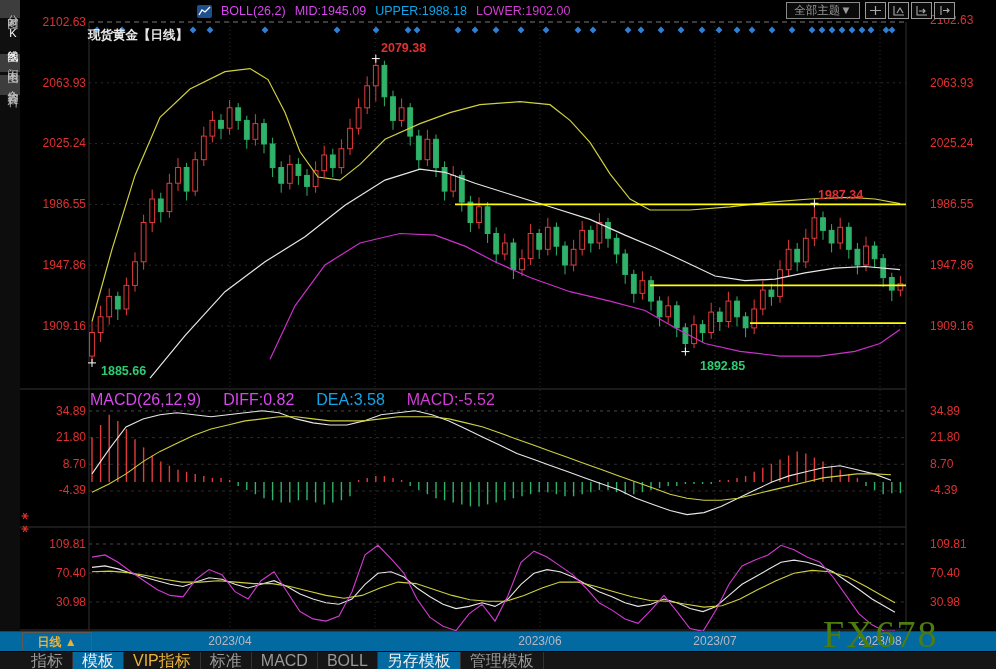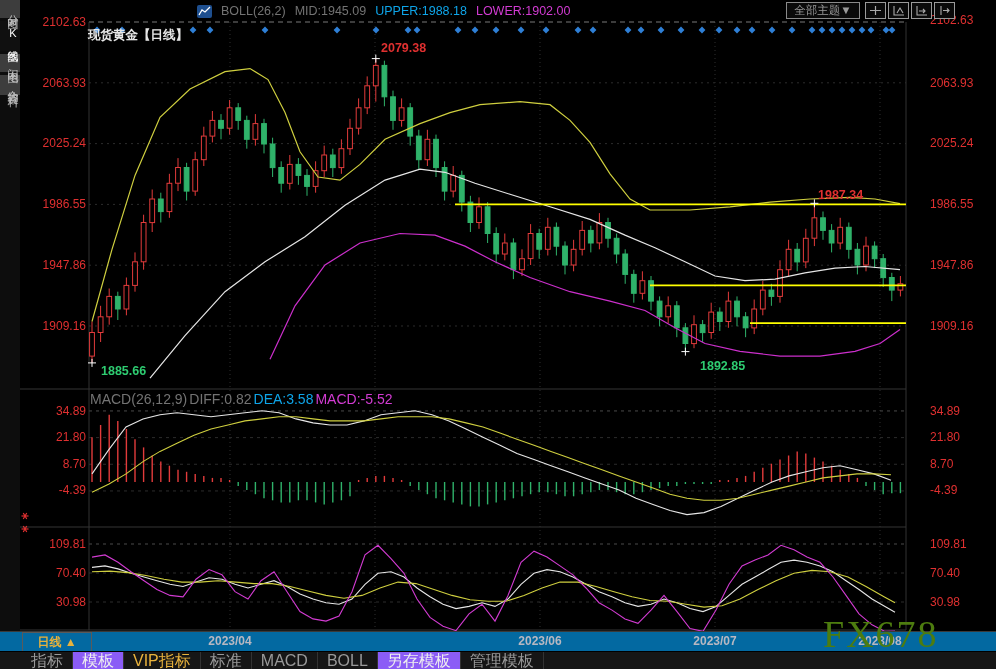--- a/index.html
+++ b/index.html
@@ -8,41 +8,41 @@
   
   #sidebar{position:absolute;left:0;top:0;width:20px;height:631px;background:#0d0d0d;z-index:6;}
   .side-tab{width:20px;background:#3d3d3d;color:#c0c0c0;font-size:11px;text-align:center;
             writing-mode:vertical-rl;text-orientation:upright;letter-spacing:2px;
             padding:6px 0;margin-bottom:3px;cursor:pointer;}
   .side-tab.active{background:#101010;color:#ffffff;}
   
   #header{position:absolute;left:88px;top:2px;height:18px;display:flex;align-items:center;
           gap:9px;z-index:5;font-size:12.5px;white-space:nowrap;}
   .h-sym{color:#e6e6e6;font-weight:bold;margin-top:48px;}
-  .h-white{color:#737373;} .h-yellow{color:#0ea5e9;} .h-magenta{color:#d23bd2;}
+  .h-white{color:#d946ef;} .h-yellow{color:#0ea5e9;} .h-magenta{color:#d23bd2;}
   #theme-btn{position:absolute;left:786px;top:2px;width:72px;height:15px;border:1px solid #8a8a8a;
              color:#9a9a9a;font-size:11.5px;text-align:center;line-height:15px;z-index:7;cursor:pointer;background:#0a0a0a;}
   .mini-btn{position:absolute;top:2px;width:19px;height:15px;border:1px solid #9a9a9a;background:#0a0a0a;
             z-index:7;cursor:pointer;display:flex;align-items:center;justify-content:center;}
   
   .axl{position:absolute;left:26px;width:60px;text-align:right;color:#e03030;font-size:12px;z-index:5;}
   .axr{position:absolute;left:930px;color:#e03030;font-size:12px;z-index:5;}
   
-  .p-head{position:absolute;left:90px;display:flex;gap:2px;font-size:14px;z-index:5;white-space:nowrap;}
+  .p-head{position:absolute;left:90px;display:flex;gap:22px;font-size:16px;z-index:5;white-space:nowrap;}
   
   #timerow{position:absolute;left:0;top:631px;width:996px;height:19px;background:#0369a1;
            border-top:1px solid #3a3a3a;z-index:6;}
   #period-box{position:absolute;left:22px;top:0px;width:68px;height:18px;border:1px solid #5a5a5a;
               color:#e8b23c;font-size:12px;font-weight:bold;text-align:center;line-height:18px;cursor:pointer;}
-  .date-label{position:absolute;top:2px;transform:translateX(-50%);color:#b8b8c2;font-size:12px;font-weight:bold;text-align:right;}
+  .date-label{position:absolute;top:2px;transform:translateX(-50%);color:#b8b8c2;font-size:12px;font-weight:normal;text-align:right;}
   #toolbar{position:absolute;left:0;top:651px;width:996px;height:18px;background:#161616;z-index:6;
            display:flex;padding-left:22px;box-sizing:border-box;border-top:1px solid #000;}
   .tb-tab{height:18px;line-height:18px;padding:0 9px;font-size:16px;color:#999;
           border-right:1px solid #333;cursor:pointer;white-space:nowrap;}
-  .tb-tab.active{background:#8b5cf6;color:#eeeeee;}
+  .tb-tab.active{background:#0369a1;color:#eeeeee;}
   .tb-tab.vip{color:#e8b23c;}
   
   #watermark{position:absolute;left:823px;top:612px;font-size:38px;color:#4d7c0f;z-index:10;
              letter-spacing:2px;font-weight:400;font-family:Liberation Serif, serif;}
   #chart-canvas{position:absolute;left:0;top:0;z-index:2;}
 </style>
 </head>
 <body>
 
 <div id="app">

